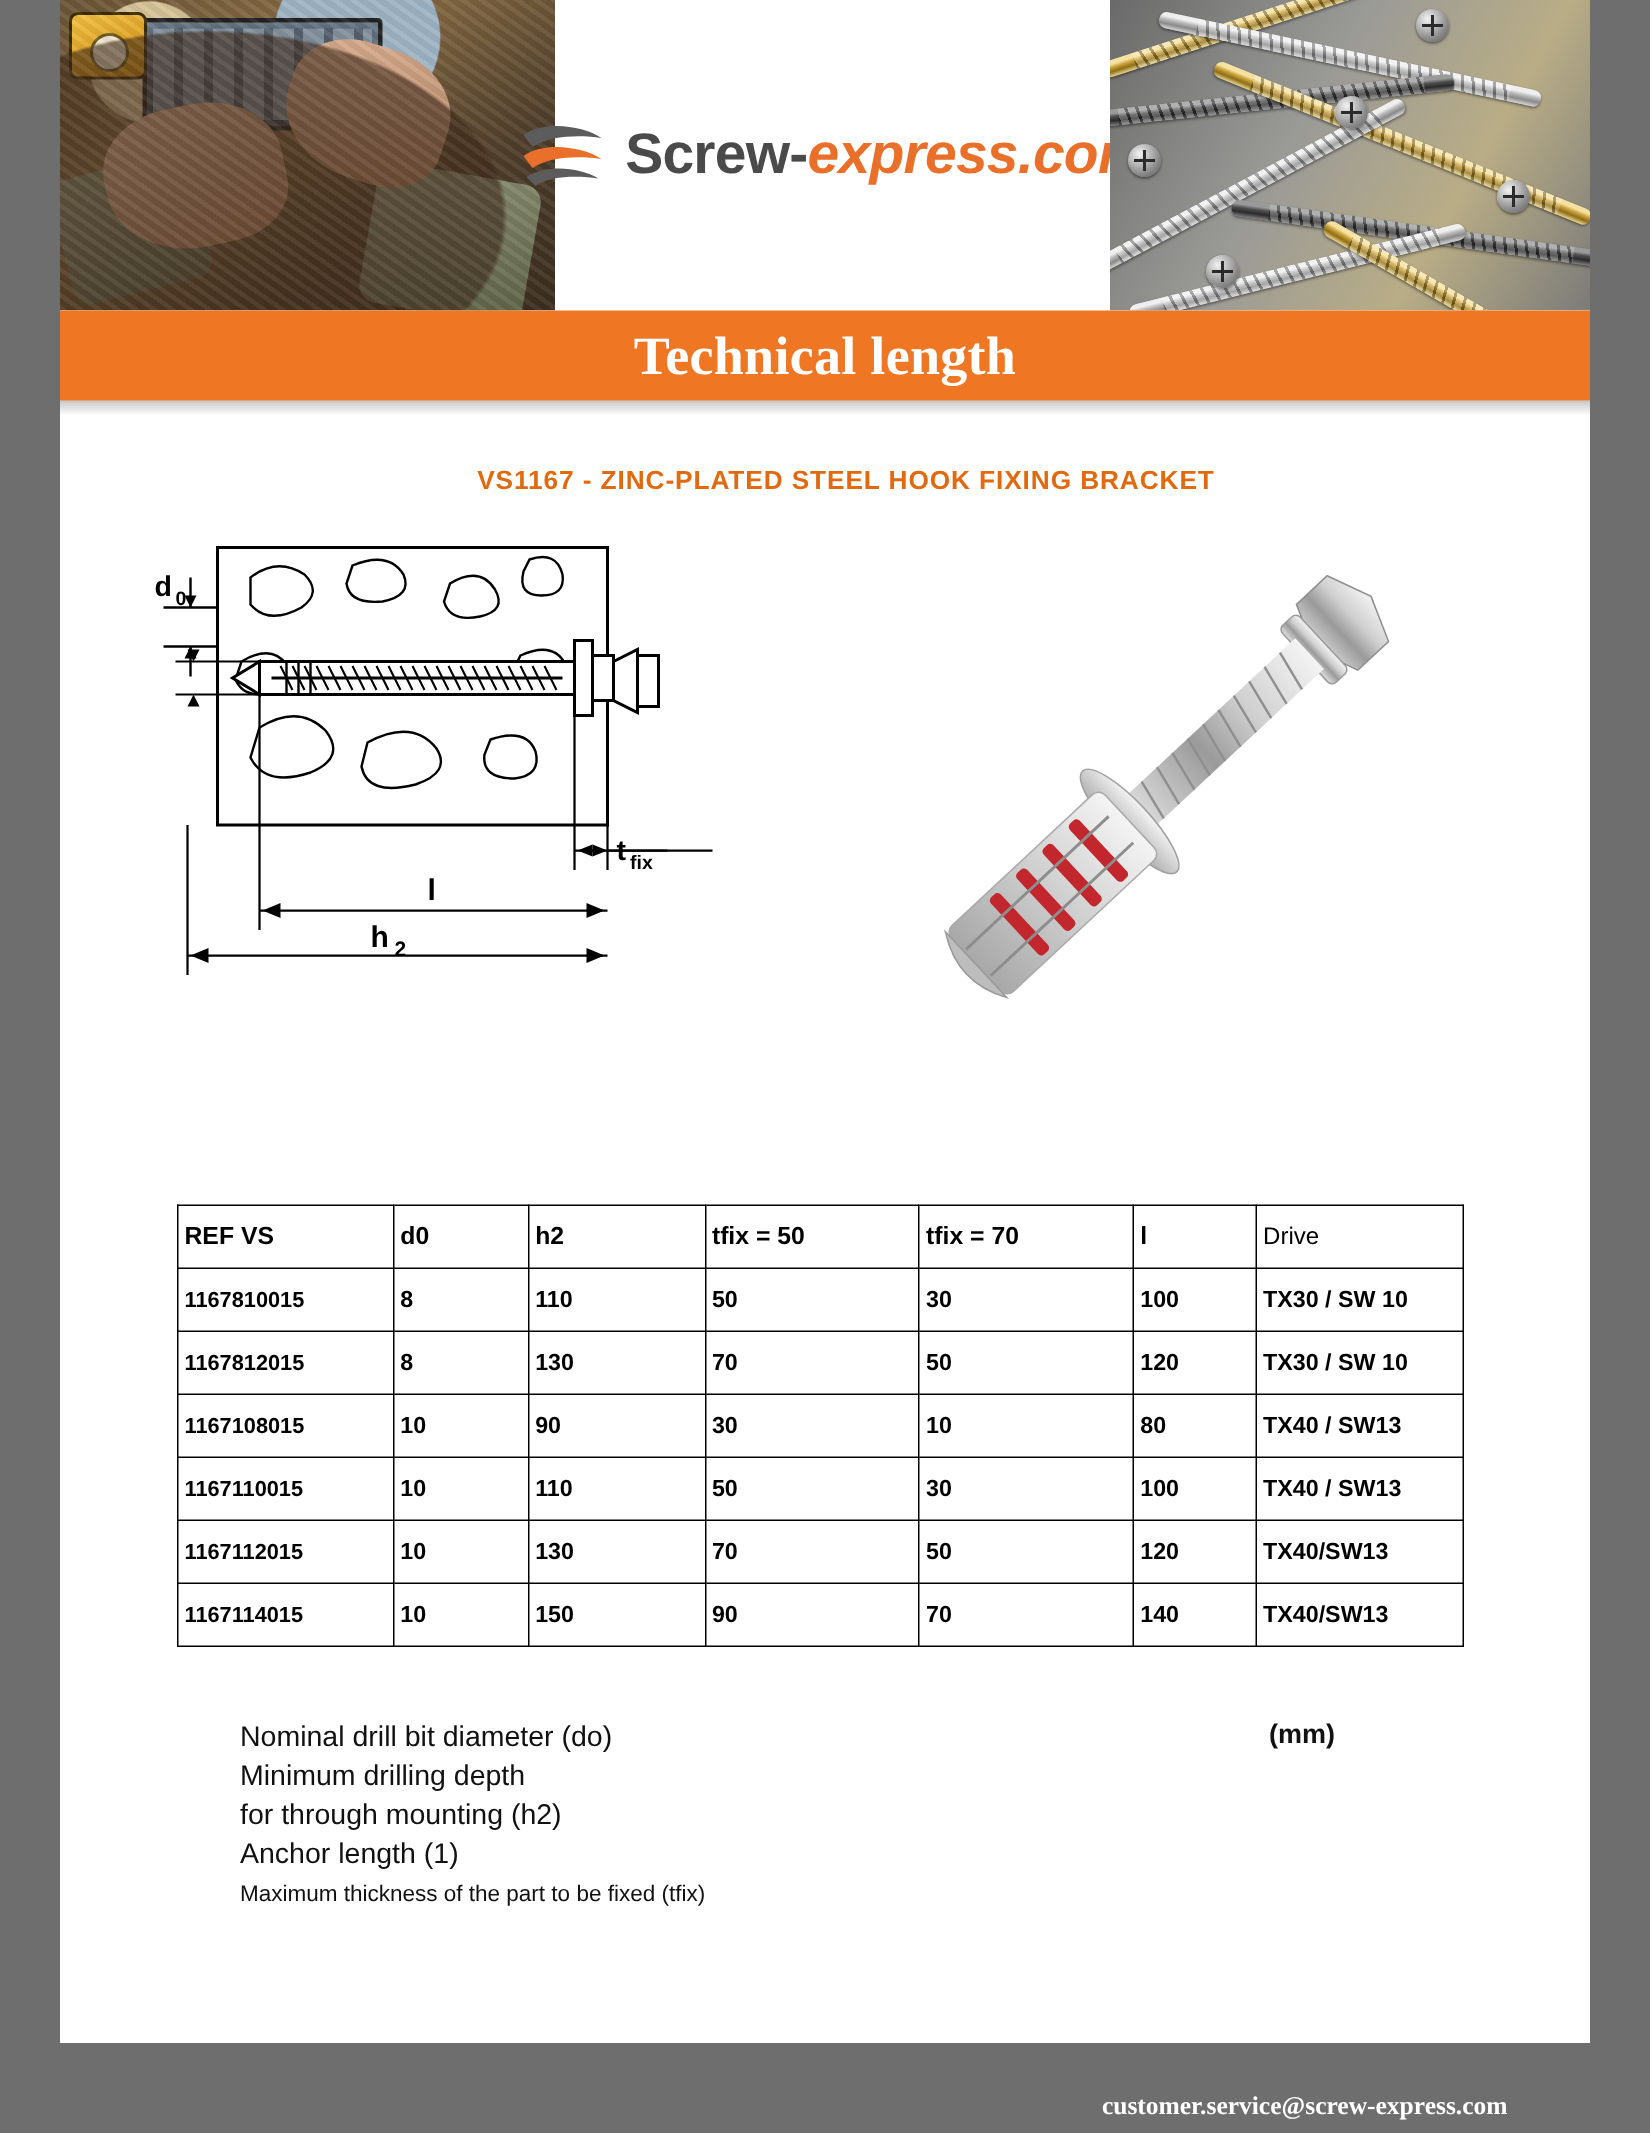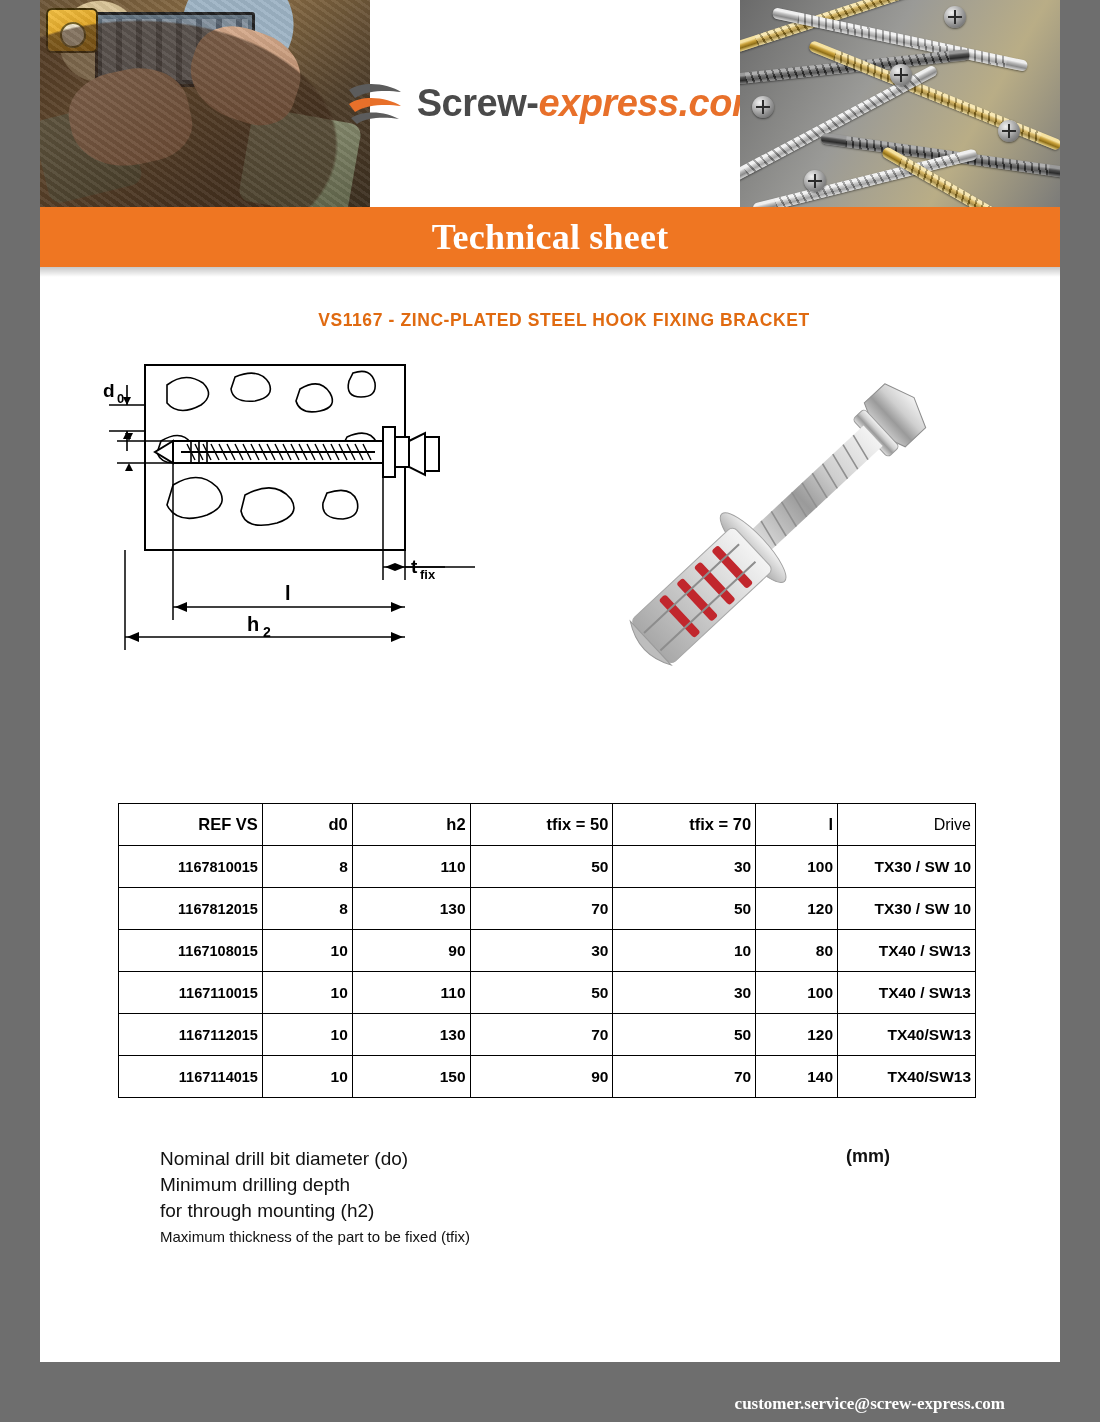--- a/index.html
+++ b/index.html
@@ -126,21 +126,21 @@
   }
 
   
   .drawing { position:absolute; left:95px; top:345px; width:440px; height:345px; }
   .photo-anchor { position:absolute; left:560px; top:320px; width:420px; height:380px; }
 
   
   .table-wrap { position:absolute; left:118px; top:803px; width:858px; }
   table { border-collapse:collapse; width:858px; }
   th, td {
-    border:1.5px solid #000; text-align:right; font-size:15.5px;
+    border:1.5px solid #000; text-align:left; font-size:15.5px;
     font-weight:bold; color:#000; height:42px; padding:0 4px;
   }
   thead th { font-size:16.5px; }
   th.drive-h { font-weight:normal; font-size:16px; }
   td.ref { font-size:14.5px; }
   col.c1{width:144px;} col.c2{width:90px;} col.c3{width:118px;}
   col.c4{width:143px;} col.c5{width:143px;} col.c6{width:82px;} col.c7{width:138px;}
 
   
   .legend { position:absolute; left:160px; top:1146px; width:820px; color:#111; }
@@ -209,21 +209,21 @@
       <div class="screw gold" style="left:130px; top:195px; width:200px; transform:rotate(30deg);"></div>
       <div class="screw-head" style="left:204px; top:6px;"></div>
       <div class="screw-head" style="left:12px; top:96px;"></div>
       <div class="screw-head" style="left:258px; top:120px;"></div>
       <div class="screw-head" style="left:150px; top:64px;"></div>
       <div class="screw-head" style="left:64px; top:170px;"></div>
     </div>
   </div>
 
   <div class="banner">
-    <div class="banner-title">Technical sheet</div>
+    <div class="banner-title">Technical length</div>
   </div>
   <div class="banner-shadow"></div>
 
   <div class="product-title">VS1167 - ZINC-PLATED STEEL HOOK FIXING BRACKET</div>
 
   <div class="drawing">
     <svg width="440" height="345" viewBox="0 0 440 345">
 
       <rect x="50" y="20" width="260" height="185" fill="#ffffff" stroke="#000" stroke-width="2"></rect>
 
@@ -430,20 +430,21 @@
         </tr>
       </tbody>
     </table>
   </div>
 
   <div class="legend">
     <div class="mm">(mm)</div>
     <div class="l1">Nominal drill bit diameter (do)</div>
     <div class="l2">Minimum drilling depth</div>
     <div class="l3">for through mounting (h2)</div>
+    <div class="l4">Anchor length (1)</div>
     <div class="l5">Maximum thickness of the part to be fixed (tfix)</div>
   </div>
 
   <div class="footer-gray"></div>
   <div class="footer-white-strip"></div>
   <div class="footer-text">customer.service@screw-express.com</div>
 
 </div>
 
 </body></html>

